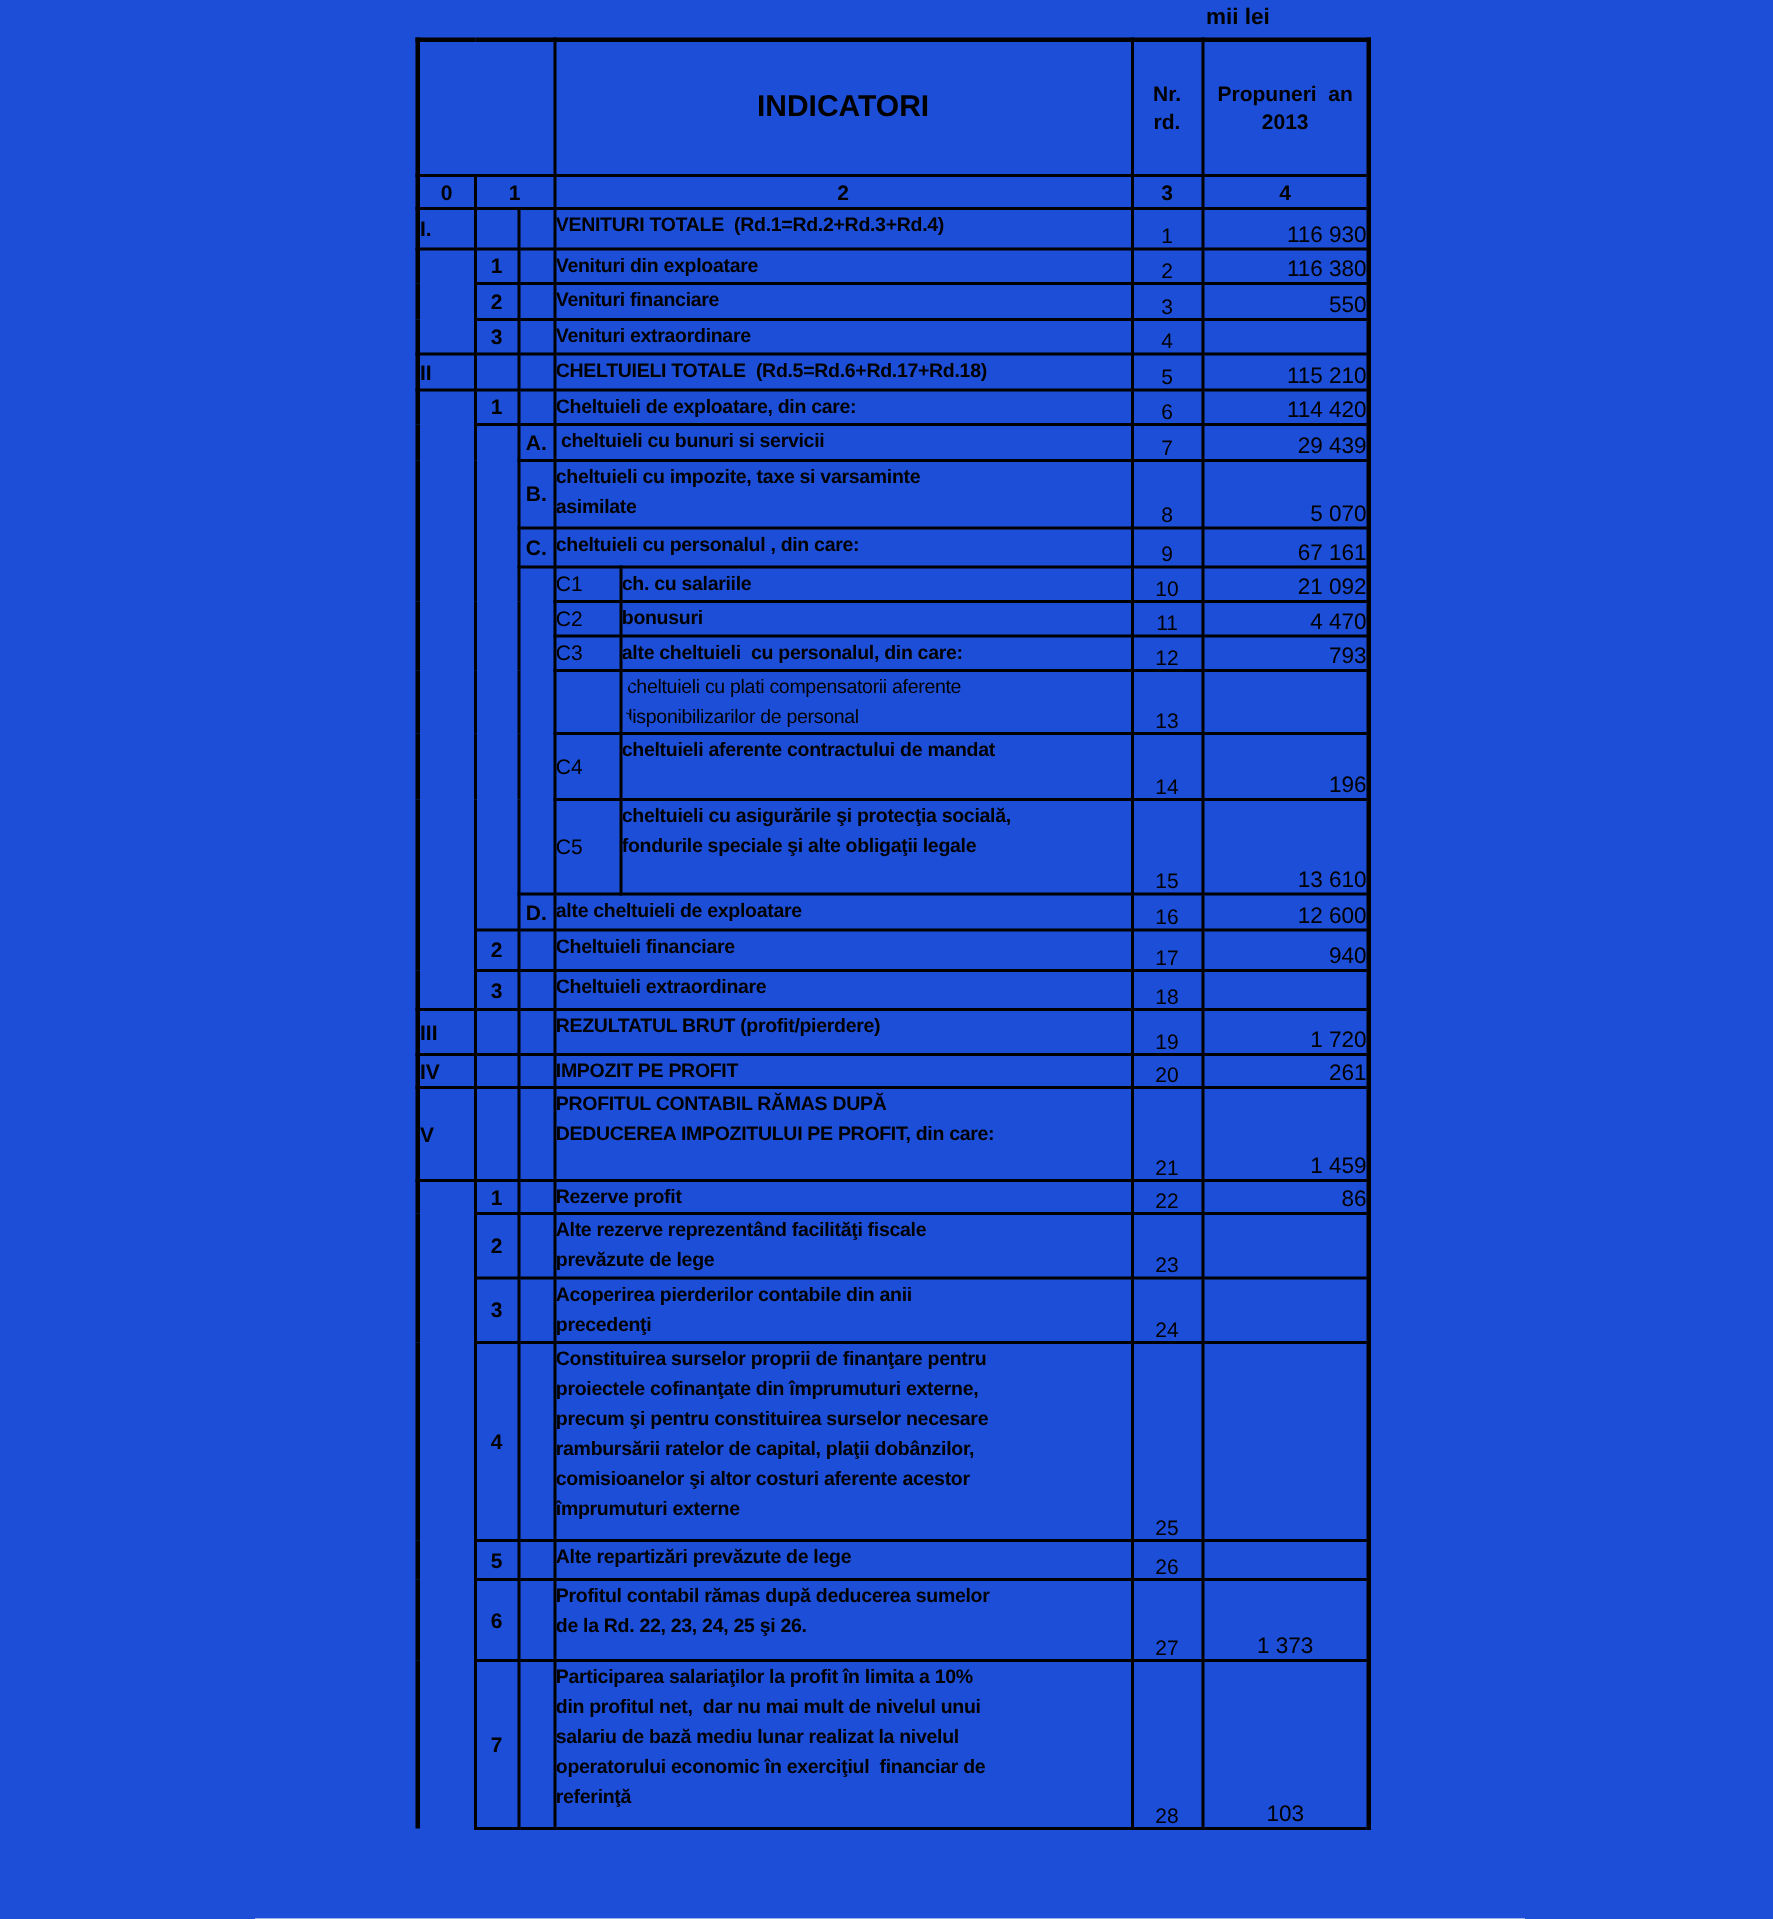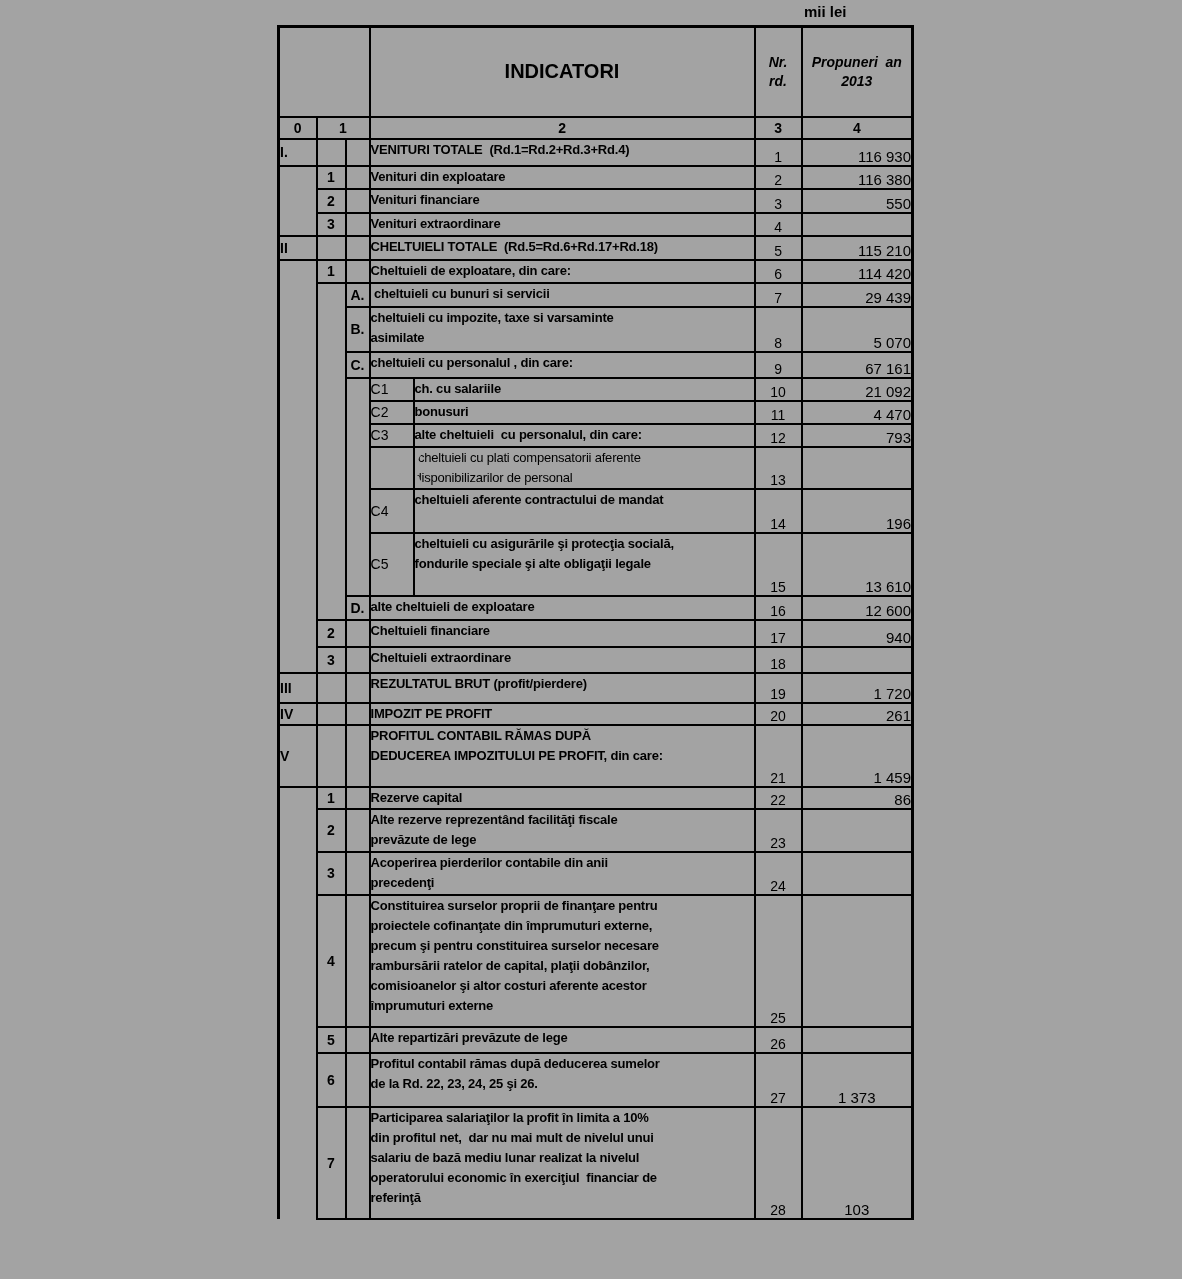--- a/index.html
+++ b/index.html
@@ -1,20 +1,20 @@
 <!DOCTYPE html>
 <html><head>
 <meta charset="utf-8">
 <style>
   html,body{margin:0;padding:0;background:#fff;}
   .sheet{
     position:relative;
     width:1182px;
     height:1279px;
-    background:#a3a3a3;
+    background:#1d4ed8;
     color:#000;
     font-family:"Liberation Sans", sans-serif;
   }
   .unit{
     position:absolute;
     left:804px;
     top:3px;
     font-weight:bold;
     font-size:15px;
   }
@@ -90,21 +90,21 @@
     vertical-align:bottom;
     padding-bottom:2px;
   }
   .val{ 
     font-size:15px;
     text-align:right;
     vertical-align:bottom;
     padding:0 5px 2px 0;
   }
   .val.c{text-align:center;padding-right:0;}
-  .pre{white-space:pre-wrap;font-style:italic;}
+  .pre{white-space:pre-wrap;}
   .nb{border-bottom:none !important;} 
 </style>
 </head>
 <body>
 
 <div class="sheet">
 
   <div class="unit">mii lei</div>
 
   <table class="budget">
@@ -303,21 +303,21 @@
       <td colspan="2" class="lbl">PROFITUL CONTABIL RĂMAS DUPĂ
 DEDUCEREA IMPOZITULUI PE PROFIT, din care:</td>
       <td class="num">21</td>
       <td class="val">1 459</td>
     </tr>
 
     <tr style="height:22px">
       <td class="rn nb" rowspan="7"></td>
       <td class="sub">1</td>
       <td class="letter"></td>
-      <td colspan="2" class="lbl">Rezerve capital</td>
+      <td colspan="2" class="lbl">Rezerve profit</td>
       <td class="num">22</td>
       <td class="val">86</td>
     </tr>
 
     <tr style="height:43px">
       <td class="sub">2</td>
       <td class="letter"></td>
       <td colspan="2" class="lbl">Alte rezerve reprezentând facilităţi fiscale
 prevăzute de lege</td>
       <td class="num">23</td>

